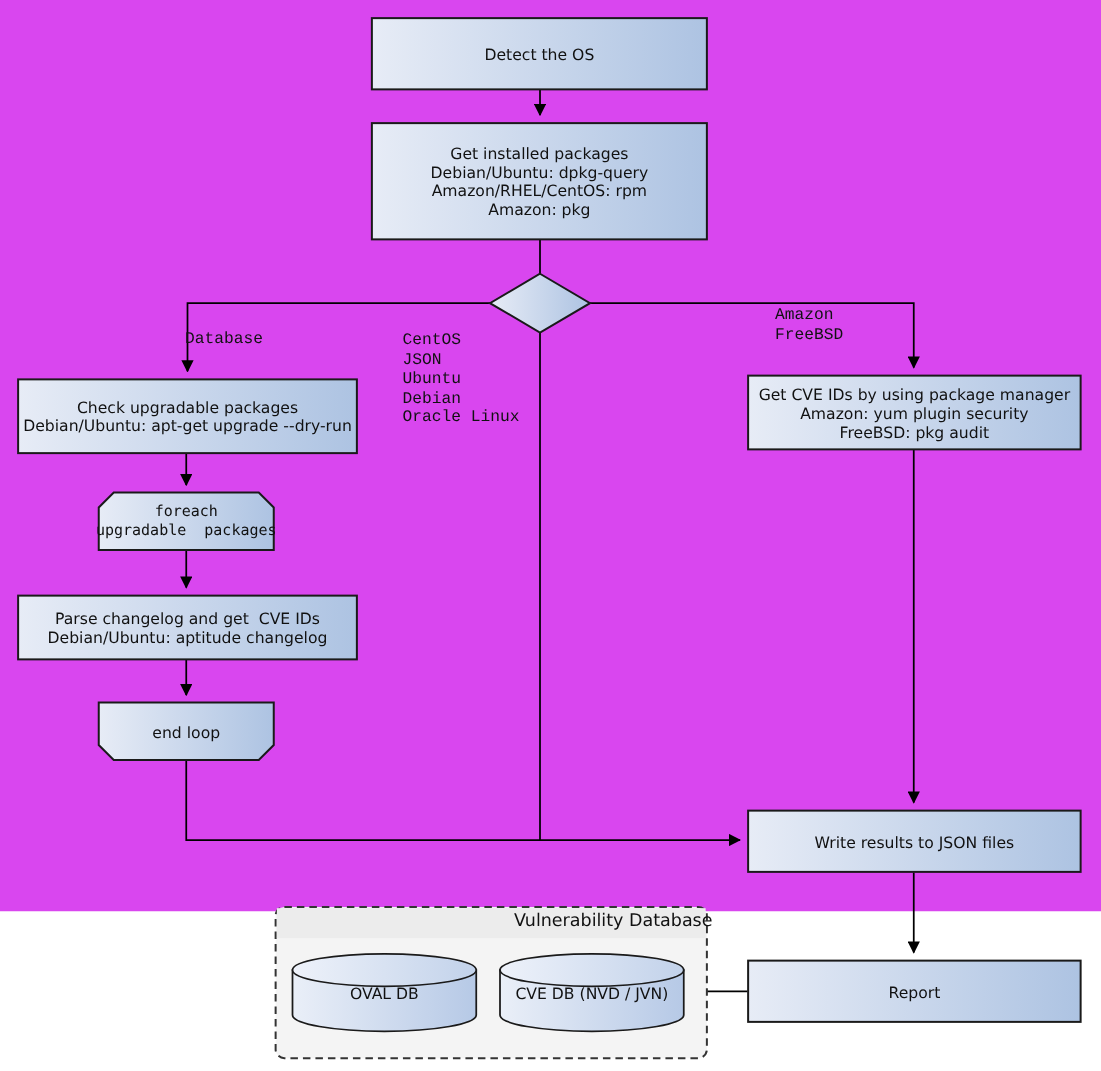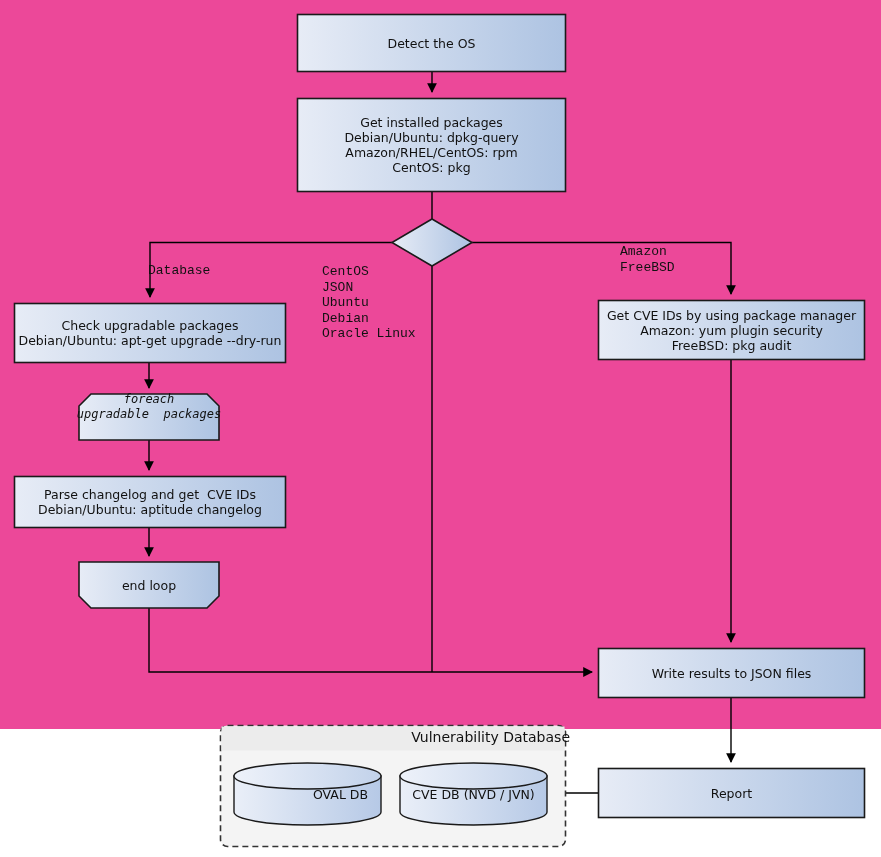--- a/index.html
+++ b/index.html
@@ -10,21 +10,21 @@
   body {
     font-family: "DejaVu Sans", "Liberation Sans", sans-serif;
     width: 881px;
     height: 857px;
     overflow: hidden;
   }
   #canvas {
     position: relative;
     width: 881px;
     height: 729px;
-    background: #ec4899;
+    background: #d946ef;
   }
   svg.layer {
     position: absolute;
     left: 0;
     top: 0;
     width: 881px;
     height: 857px;
   }
   .node-label {
     position: absolute;
@@ -134,41 +134,41 @@
       <rect x="14.5" y="476.5" width="271" height="51" fill="url(#nodeGrad)" stroke="#1a1a1a" stroke-width="1.6"></rect>
       <polygon points="79,562 219,562 219,596 207,608 91,608 79,596" fill="url(#nodeGrad)" stroke="#1a1a1a" stroke-width="1.6"></polygon>
       <rect x="598.5" y="300.5" width="266" height="59" fill="url(#nodeGrad)" stroke="#1a1a1a" stroke-width="1.6"></rect>
       <rect x="598.5" y="648.5" width="266" height="49" fill="url(#nodeGrad)" stroke="#1a1a1a" stroke-width="1.6"></rect>
       <rect x="598.5" y="768.5" width="266" height="49" fill="url(#nodeGrad)" stroke="#1a1a1a" stroke-width="1.6"></rect>
     </g>
   </svg>
 
   <div class="node-label" style="left:297px; top:14px; width:269px; height:58px;"><div>Detect the OS</div></div>
 
-  <div class="node-label" style="left:297px; top:98px; width:269px; height:94px;"><div>Get installed packages</div><div>Debian/Ubuntu: dpkg-query</div><div>Amazon/RHEL/CentOS: rpm</div><div>CentOS: pkg</div></div>
+  <div class="node-label" style="left:297px; top:98px; width:269px; height:94px;"><div>Get installed packages</div><div>Debian/Ubuntu: dpkg-query</div><div>Amazon/RHEL/CentOS: rpm</div><div>Amazon: pkg</div></div>
 
   <div class="node-label" style="left:14px; top:303px; width:272px; height:60px;"><div>Check upgradable packages</div><div>Debian/Ubuntu: apt-get upgrade --dry-run</div></div>
 
-  <div class="node-label mono" style="left:79px; top:384px; width:140px; height:46px;font-style:italic;"><div>foreach</div><div>upgradable  packages</div></div>
+  <div class="node-label mono" style="left:79px; top:394px; width:140px; height:46px;"><div>foreach</div><div>upgradable  packages</div></div>
 
   <div class="node-label" style="left:14px; top:476px; width:272px; height:52px;"><div>Parse changelog and get  CVE IDs</div><div>Debian/Ubuntu: aptitude changelog</div></div>
 
   <div class="node-label" style="left:79px; top:562px; width:140px; height:46px;"><div>end loop</div></div>
 
   <div class="node-label" style="left:598px; top:300px; width:267px; height:60px;"><div>Get CVE IDs by using package manager</div><div>Amazon: yum plugin security</div><div>FreeBSD: pkg audit</div></div>
 
   <div class="node-label" style="left:598px; top:648px; width:267px; height:50px;"><div>Write results to JSON files</div></div>
 
   <div class="node-label" style="left:598px; top:768px; width:267px; height:50px;border-radius:10px;"><div>Report</div></div>
 
   <div class="edge-label" style="left:148px; top:263px; width:110px;"><div>Database</div></div>
 
   <div class="edge-label" style="left:322px; top:264px; width:110px;"><div>CentOS</div><div>JSON</div><div>Ubuntu</div><div>Debian</div><div>Oracle Linux</div></div>
 
   <div class="edge-label" style="left:620px; top:244px; width:110px;"><div>Amazon</div><div>FreeBSD</div></div>
 
   <div class="group-title" style="left:225px; top:729px; width:345px;">Vulnerability Database</div>
 
-  <div class="node-label" style="left:234px; top:776px; width:147px; height:36px;padding-left:33px;">OVAL DB</div>
+  <div class="node-label" style="left:234px; top:776px; width:147px; height:36px;">OVAL DB</div>
 
   <div class="node-label" style="left:400px; top:776px; width:147px; height:36px;">CVE DB (NVD / JVN)</div>
 
 </div>
 
 </body></html>

